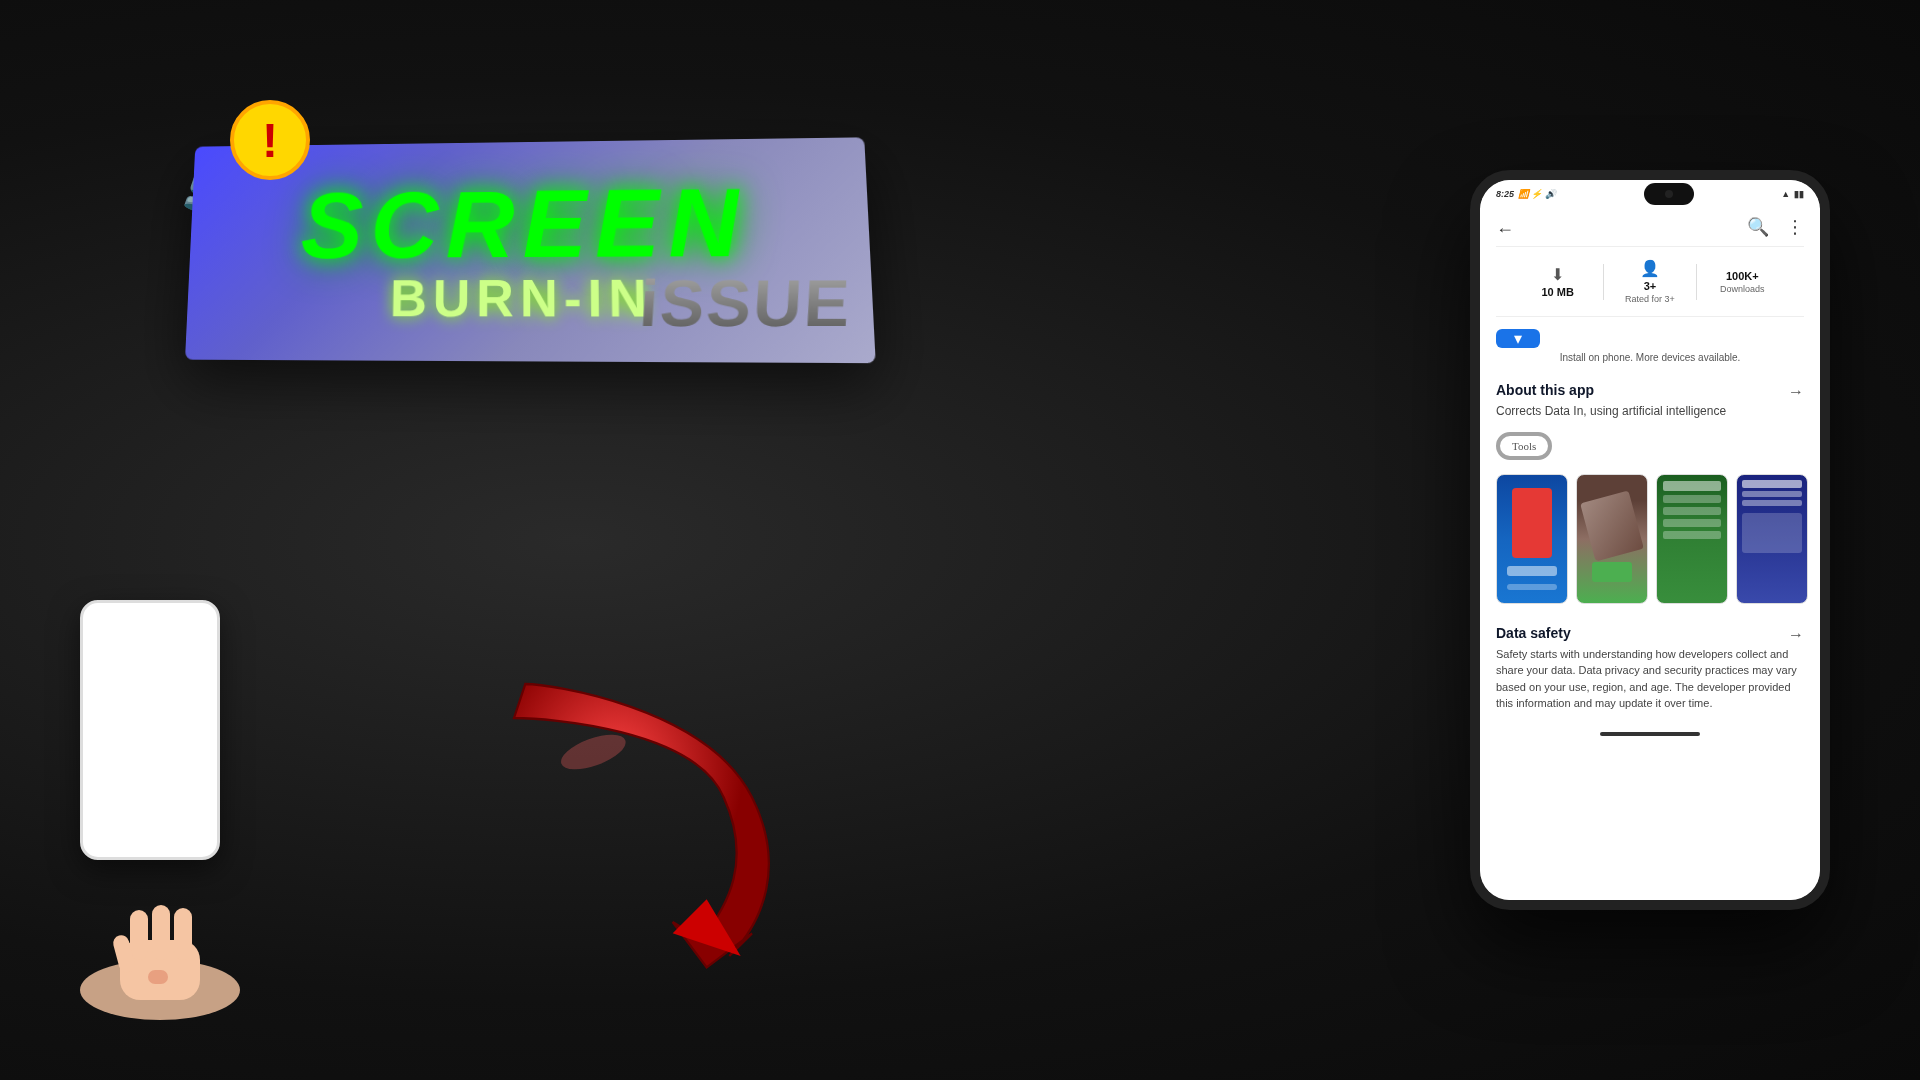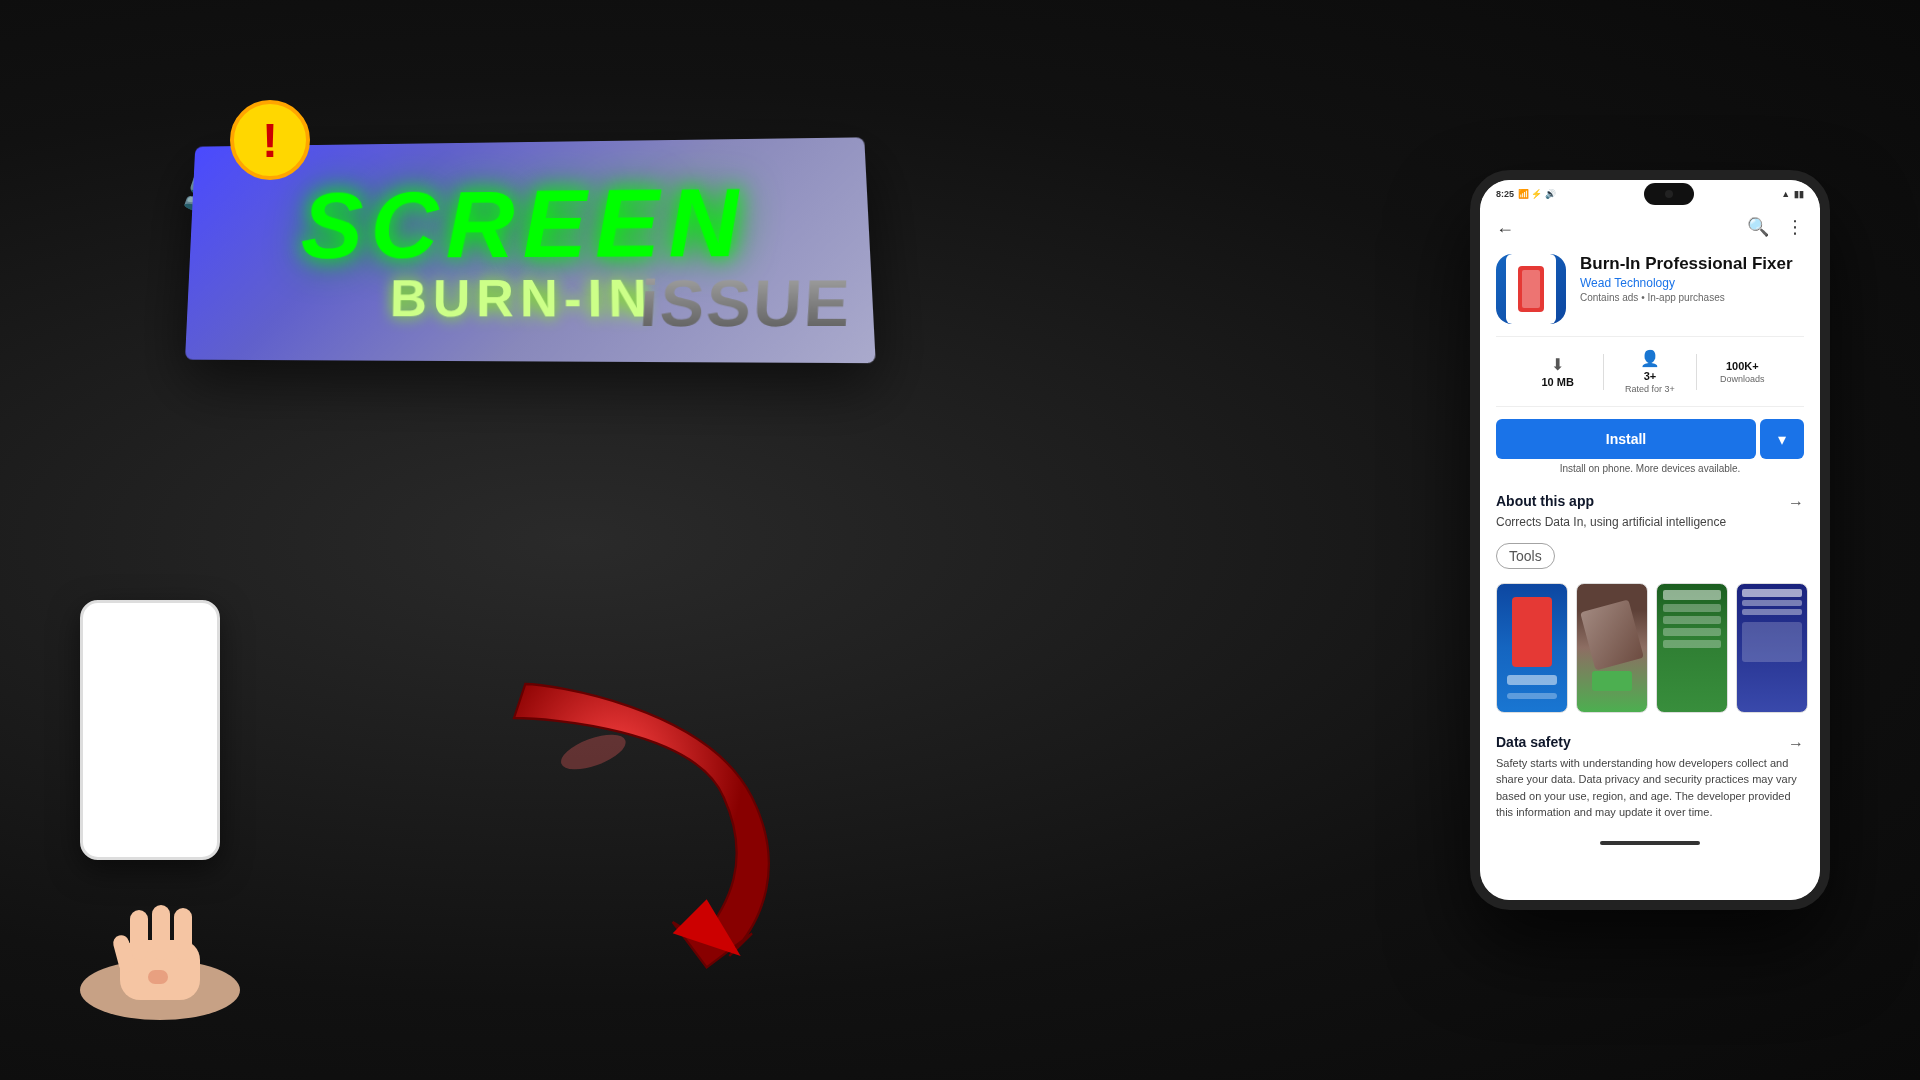--- a/index.html
+++ b/index.html
@@ -221,20 +221,21 @@
       font-size: 10px;
       color: #333;
     }
 
     .status-left {
       display: flex;
       align-items: center;
       gap: 4px;
       font-size: 9px;
       font-weight: 600;
+      font-style: italic;
     }
 
     .status-center {
       width: 50px;
       height: 22px;
       background: #111;
       border-radius: 12px;
       display: flex;
       align-items: center;
       justify-content: center;
@@ -441,25 +442,26 @@
     }
 
     
     .tags-row {
       display: flex;
       gap: 8px;
       padding: 6px 16px;
     }
 
     .tag {
-      border: 1px solid #a3a3a3;
+      border: 4px solid #a3a3a3;
       border-radius: 16px;
       padding: 4px 12px;
-      font-size: 14px;
+      font-size: 11px;
       color: #555;
+      font-family: Liberation Serif, serif;
     }
 
     
     .screenshots {
       display: flex;
       gap: 8px;
       padding: 8px 16px;
       overflow-x: hidden;
     }
 
@@ -585,34 +587,20 @@
       <div class="play-store">
 
         <div class="nav-bar">
           <span class="nav-icon">←</span>
           <div class="nav-icons">
             <span class="nav-icon">🔍</span>
             <span class="nav-icon">⋮</span>
           </div>
         </div>
 
-        <div class="app-header">
-          <div class="app-icon">
-            <div style="width:50px;height:70px;background:white;border-radius:6px;display:flex;align-items:center;justify-content:center;">
-              <div style="width:26px;height:46px;background:#e53935;border-radius:4px;position:relative;">
-                <div style="position:absolute;top:4px;left:4px;right:4px;bottom:4px;background:rgba(255,255,255,0.3);border-radius:2px;"></div>
-              </div>
-            </div>
-          </div>
-          <div class="app-info">
-            <div class="app-name">Burn-In Professional Fixer</div>
-            <div class="app-developer">Wead Technology</div>
-            <div class="app-meta">Contains ads • In-app purchases</div>
-          </div>
-        </div>
 
         <div class="stats-row">
           <div class="stat-item">
             <span class="stat-icon">⬇</span>
             <span class="stat-value">10 MB</span>
           </div>
           <div class="stat-divider"></div>
           <div class="stat-item">
             <span class="stat-icon">👤</span>
             <span class="stat-value">3+</span>
@@ -620,21 +608,20 @@
           </div>
           <div class="stat-divider"></div>
           <div class="stat-item">
             <span class="stat-value">100K+</span>
             <span class="stat-label">Downloads</span>
           </div>
         </div>
 
         <div class="install-area">
           <div class="install-btn-row">
-            <button class="install-btn">Install</button>
             <button class="install-dropdown">▾</button>
           </div>
           <div class="install-note">Install on phone. More devices available.</div>
         </div>
 
         <div class="section">
           <div class="section-header">
             <span class="section-title">About this app</span>
             <span class="section-arrow">→</span>
           </div>

